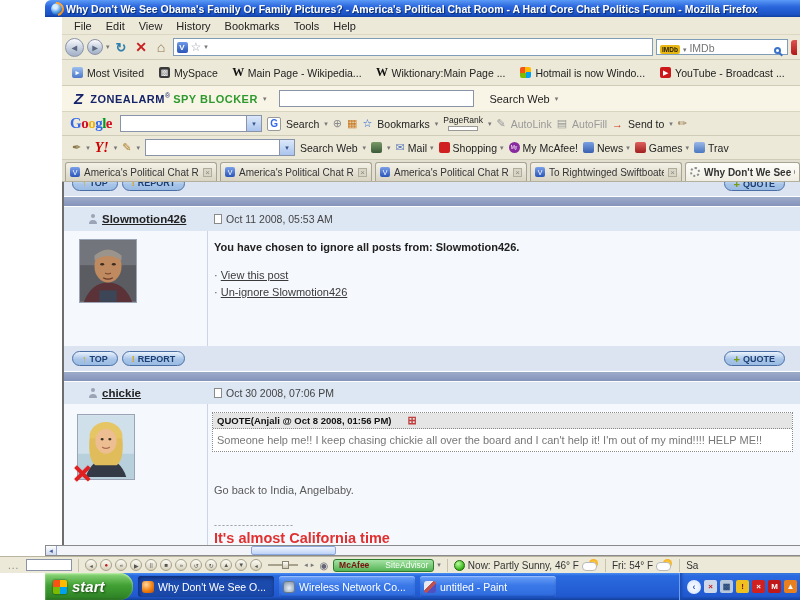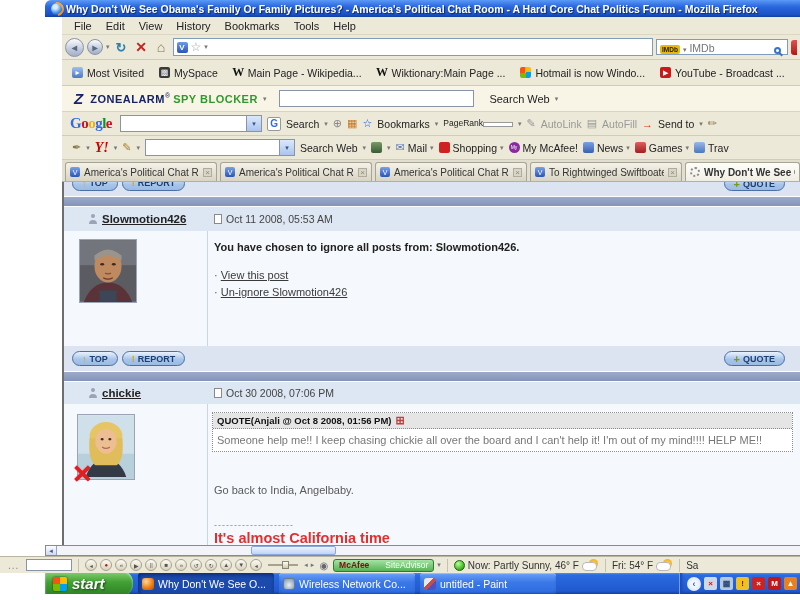--- a/index.html
+++ b/index.html
@@ -61,21 +61,21 @@
   .googlebar{top:112px;height:24px;background:#ece9d8;border-bottom:1px solid #cfccb8;display:flex;align-items:center;gap:5px;padding-left:8px}
   .glogo{font-family:"Liberation Serif",serif;font-weight:bold;font-size:15px;letter-spacing:-.5px;margin-right:3px}
   .g-b{color:#3369e8}.g-r{color:#d50f25}.g-y{color:#eeb211}.g-g{color:#009925}
   .gcombo{width:142px;height:17px;border:1px solid #8a94a8;background:#fff;display:flex}
   .gcombo input{flex:1;border:none;outline:none;min-width:0;font-family:"Liberation Sans",sans-serif}
   .combo-btn{width:15px;background:linear-gradient(#dce8fa,#aac4ee);border-left:1px solid #8a94a8;color:#34538a;font-size:7px;display:flex;align-items:center;justify-content:center}
   .gbox{width:14px;height:14px;border:1px solid #999;background:#fff;color:#3369e8;font-weight:bold;font-size:10px;display:flex;align-items:center;justify-content:center;border-radius:2px}
   .tool-label{font-size:10.5px;white-space:nowrap}
   .gray-label{color:#999}
   .mini-ic{font-size:11px}
-  .pr-wrap{display:flex;flex-direction:row;align-items:center;line-height:1}
+  .pr-wrap{display:flex;flex-direction:column;align-items:center;line-height:1}
   .pr-text{font-size:8.5px}
   .pr-bar{width:30px;height:5px;border:1px solid #999;background:#fff;margin-top:1px}
   .pr-fill{width:40%;height:100%;background:#3fae3f}
   .sendto-ic{color:#d03010;font-weight:bold}
 
   
   .yahoobar{top:136px;height:24px;background:#ece9d8;border-bottom:1px solid #cfccb8;display:flex;align-items:center;gap:5px;padding-left:10px}
   .y-logo{color:#cc0000;font-weight:bold;font-style:italic;font-size:14px;font-family:"Liberation Serif",serif}
   .ycombo{width:150px;height:17px;border:1px solid #8a94a8;background:#fff;display:flex}
   .ysq{width:11px;height:11px;border-radius:2px;flex:none}
@@ -106,21 +106,21 @@
   .person-icon::after{content:"";position:absolute;left:1px;bottom:0;width:8px;height:4px;border-radius:4px 4px 0 0;background:#9aa4b5}
   .author-link{font-weight:bold;text-decoration:underline;color:#222;font-size:11.5px}
   .date-wrap{display:flex;align-items:center;gap:4px;position:absolute;left:150px}
   .page-icon{width:8px;height:10px;border:1px solid #8a8a8a;background:#fff;flex:none}
   .pdate{color:#444;font-size:10.5px}
   .notice{font-weight:bold;font-size:11px;color:#222}
   .plink{color:#3a3a3a;text-decoration:underline;font-size:11px}
   .bullet{color:#555}
   .avatar{position:absolute;border:1px solid #9aa4b5}
   .qbox{position:absolute;left:148px;right:7px;top:8px;border:1px dotted #8a8a8a;background:#fff}
-  .qhead{background:#e5e5e5;border-bottom:1px dotted #8a8a8a;font-size:9.5px;font-weight:bold;color:#111;padding:2px 4px;display:flex;align-items:center;gap:4px}
+  .qhead{background:#e5e5e5;border-bottom:1px dotted #8a8a8a;font-size:9.5px;font-weight:bold;color:#111;padding:2px 4px;display:flex;align-items:center;gap:16px}
   .qexpand{color:#c04040;font-size:11px;line-height:9px}
   .qbody{font-size:11px;color:#777;padding:5px 4px}
   .gobody{position:absolute;left:150px;top:80px;color:#5a5a5a;font-size:11px}
   .sigdash{position:absolute;left:150px;top:116px;color:#888;font-size:9px;letter-spacing:1px}
   .sigred{position:absolute;left:150px;top:126px;color:#e03030;font-weight:bold;font-size:14.5px}
   .redx{position:absolute;left:-4px;bottom:-8px;color:#e02020;font-size:32px;font-weight:bold;line-height:30px;text-shadow:0 0 1px #e02020}
 
   
   .hscroll{position:absolute;left:45px;top:545px;right:0;height:11px;background:#f2f4fa;border:1px solid #8a8a8a;border-right:none}
   .harrow{position:absolute;left:0;top:0;width:11px;height:9px;background:linear-gradient(#fdfefe,#cfd8ee);border-right:1px solid #93a6d0;color:#3a5a9a;font-size:7px;display:flex;align-items:center;justify-content:center}
@@ -139,21 +139,21 @@
   .mc-brand{color:#7a1010;font-weight:bold}
   .mc-prod{color:#f5fff5}
   .gdot{width:11px;height:11px;border-radius:50%;background:radial-gradient(circle at 35% 30%,#baff9e,#2fae10 75%);border:1px solid #1a6a08;flex:none}
   .wx{width:17px;height:12px;position:relative;flex:none}
   .wx::before{content:"";position:absolute;right:1px;top:0;width:9px;height:9px;border-radius:50%;background:radial-gradient(#ffd74a,#f0a010)}
   .wx::after{content:"";position:absolute;left:0;bottom:0;width:13px;height:7px;border-radius:4px;background:#fdfdfd;border:1px solid #b8b8b8}
   .st-div{width:1px;height:13px;background:#c6c2ac;margin:0 3px;flex:none}
   .st-text{white-space:nowrap}
 
   
-  .taskbar{position:absolute;left:45px;top:573px;right:0;height:21px;background:linear-gradient(#4a90f4,#2a6ae0 10%,#2159cf 86%,#123f9a);display:flex;align-items:center;overflow:hidden}
+  .taskbar{position:absolute;left:45px;top:573px;right:0;height:27px;background:linear-gradient(#4a90f4,#2a6ae0 10%,#2159cf 86%,#123f9a);display:flex;align-items:center;overflow:hidden}
   .startbtn{height:27px;width:88px;flex:none;border-radius:0 13px 13px 0;background:linear-gradient(#8fd87c,#42a135 45%,#2f8426 90%,#256b1e);display:flex;align-items:center;gap:5px;padding-left:8px;color:#fff;font-weight:bold;font-style:italic;font-size:15px;text-shadow:1px 1px 2px #1a4a12;box-shadow:inset 0 1px 2px #c2f2b0}
   .winflag{width:14px;height:14px;border-radius:2px;background:conic-gradient(#ffbb00 0 25%,#00a1f1 0 50%,#7cbb00 0 75%,#f65314 0);box-shadow:0 0 2px #0a3a08;flex:none}
   .task{height:21px;margin-left:5px;width:136px;flex:none;border-radius:3px;display:flex;align-items:center;gap:4px;padding:0 4px;background:linear-gradient(#6aa0f8,#3a78e8 45%,#2e6add);box-shadow:inset 0 1px 1px #9cc0ff,inset 0 -1px 2px #1a4ab0;color:#fff;font-size:10.5px;white-space:nowrap;overflow:hidden}
   .task.active{background:linear-gradient(#1d4db2,#1a48a8);box-shadow:inset 1px 2px 4px #0c2a70}
   .t-ic{width:12px;height:12px;border-radius:3px;flex:none}
   .t-ff{background:radial-gradient(circle at 35% 30%,#ffd8a0,#f08010 55%,#b84a08)}
   .t-wifi{background:radial-gradient(circle at 50% 60%,#e8f0f8,#98a8b8 75%);border:1px solid #6a7a8a}
   .t-paint{background:linear-gradient(135deg,#e8e8f0 40%,#c05050 40% 60%,#5050c0 60%)}
   .tray{margin-left:auto;height:27px;display:flex;align-items:center;gap:3px;padding:0 3px 0 7px;border-left:1px solid #6aa0f8;box-shadow:inset 2px 0 3px #1a4ab0}
   .chev{width:14px;height:14px;border-radius:50%;background:radial-gradient(#fff,#cfe0ff);color:#2a5ac0;font-size:9px;font-weight:bold;display:flex;align-items:center;justify-content:center;flex:none}

